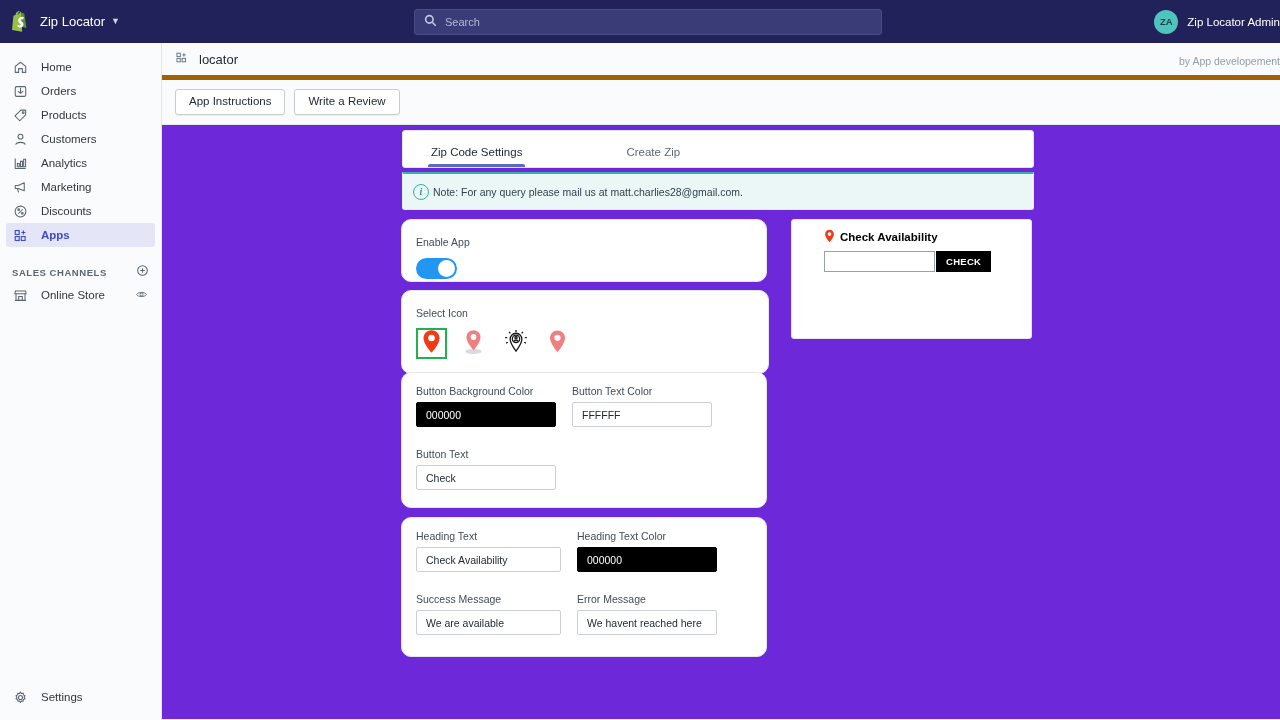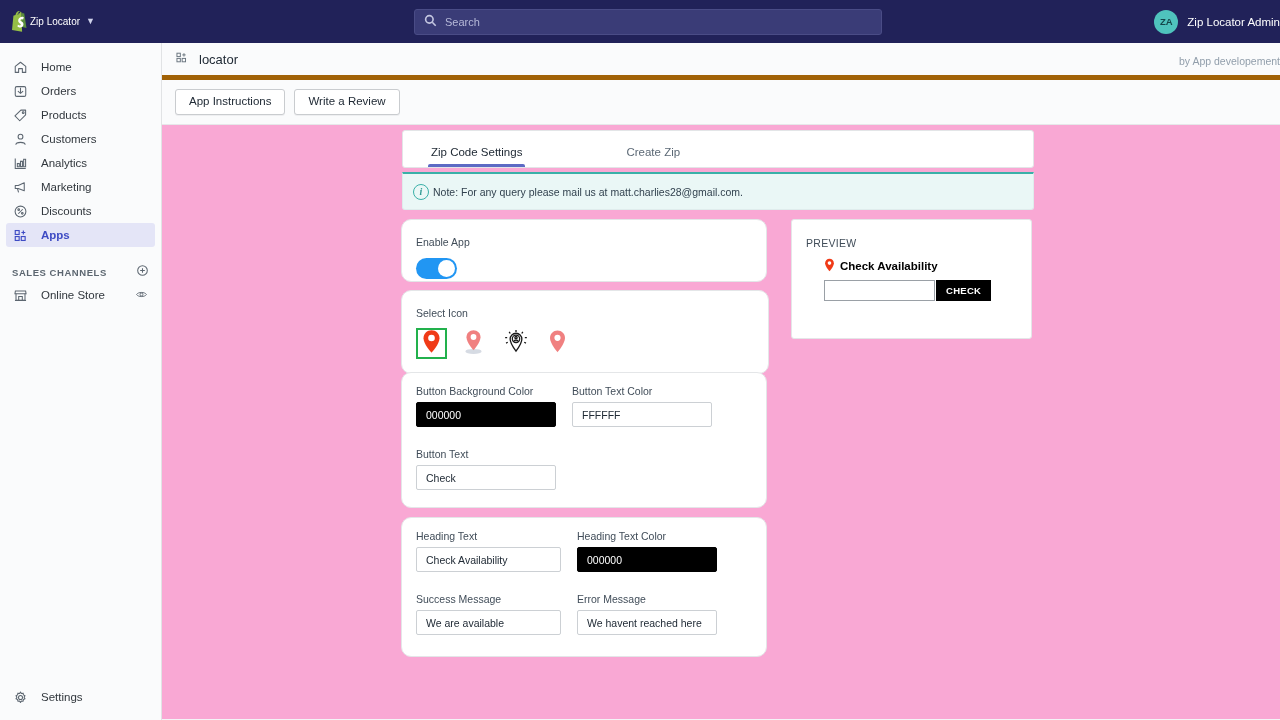--- a/index.html
+++ b/index.html
@@ -17,21 +17,21 @@
     width: 1280px; height: 43px;
     background: #212259;
     display: flex; align-items: center;
     z-index: 20;
   }
   .brand { display: flex; align-items: center; padding-left: 11px; width: 152px; }
   .shopify-logo {
     width: 19px; height: 21px; position: relative; flex: 0 0 auto;
   }
   .brand-name {
-    color: #ffffff; font-size: 10px; white-space: nowrap;
+    color: #ffffff; font-size: 13px; margin-left: 10px; white-space: nowrap;
   }
   .brand-caret { margin-left: 6px; color: #cfd2ea; font-size: 9px; line-height: 1; }
   .search-wrap { position: absolute; left: 414px; top: 9px; width: 468px; height: 26px; }
   .search-box {
     width: 100%; height: 100%;
     background: #3a3c77; border: 1px solid #4a4c86; border-radius: 3px;
     display: flex; align-items: center; padding-left: 9px;
   }
   .search-ph { color: #b6b9d8; font-size: 11px; margin-left: 8px; }
   .user-area {
@@ -97,21 +97,21 @@
     display: flex; align-items: center; padding-left: 13px; gap: 9px;
     border-bottom: 1px solid #e6e8ea;
   }
   .btn-plain {
     background: #fff; border: 1px solid #c9cccf; border-radius: 3px;
     font-size: 11.5px; color: #212b36; padding: 6px 13px;
     font-family: "Liberation Sans", sans-serif; line-height: 1;
     box-shadow: 0 1px 0 rgba(22,29,37,0.05);
   }
 
-  .main-area { position: relative; height: 594px; background: #f9a8d4; }
+  .main-area { position: relative; height: 594px; background: #6d28d9; }
 
   
   .tabs-card {
     position: absolute; left: 240px; top: 5px;
     width: 632px; height: 38px;
     background: #fff; border: 1px solid #e3e5e7; border-radius: 3px;
     display: flex; align-items: flex-end;
   }
   .tab {
     font-size: 11.5px; color: #5b6875; padding: 0 0 9px 0;
@@ -505,21 +505,20 @@
           </div>
           <div class="field">
             <span class="field-label">Error Message</span>
             <div class="input">We havent reached here</div>
           </div>
         </div>
       </div>
     </div>
 
     <div id="card-preview">
-      <div class="preview-title">PREVIEW</div>
       <div class="preview-body">
         <div class="preview-head">
           <span>
             <svg width="11" height="14" viewBox="0 0 24 30">
               <path d="M12 1.4 C6.6 1.4 2.4 5.6 2.4 11 C2.4 18 12 28.4 12 28.4 C12 28.4 21.6 18 21.6 11 C21.6 5.6 17.4 1.4 12 1.4 Z" fill="#f03a17"></path>
               <circle cx="12" cy="10.8" r="4" fill="#ffffff"></circle>
             </svg>
           </span>
           <span>Check Availability</span>
         </div>

